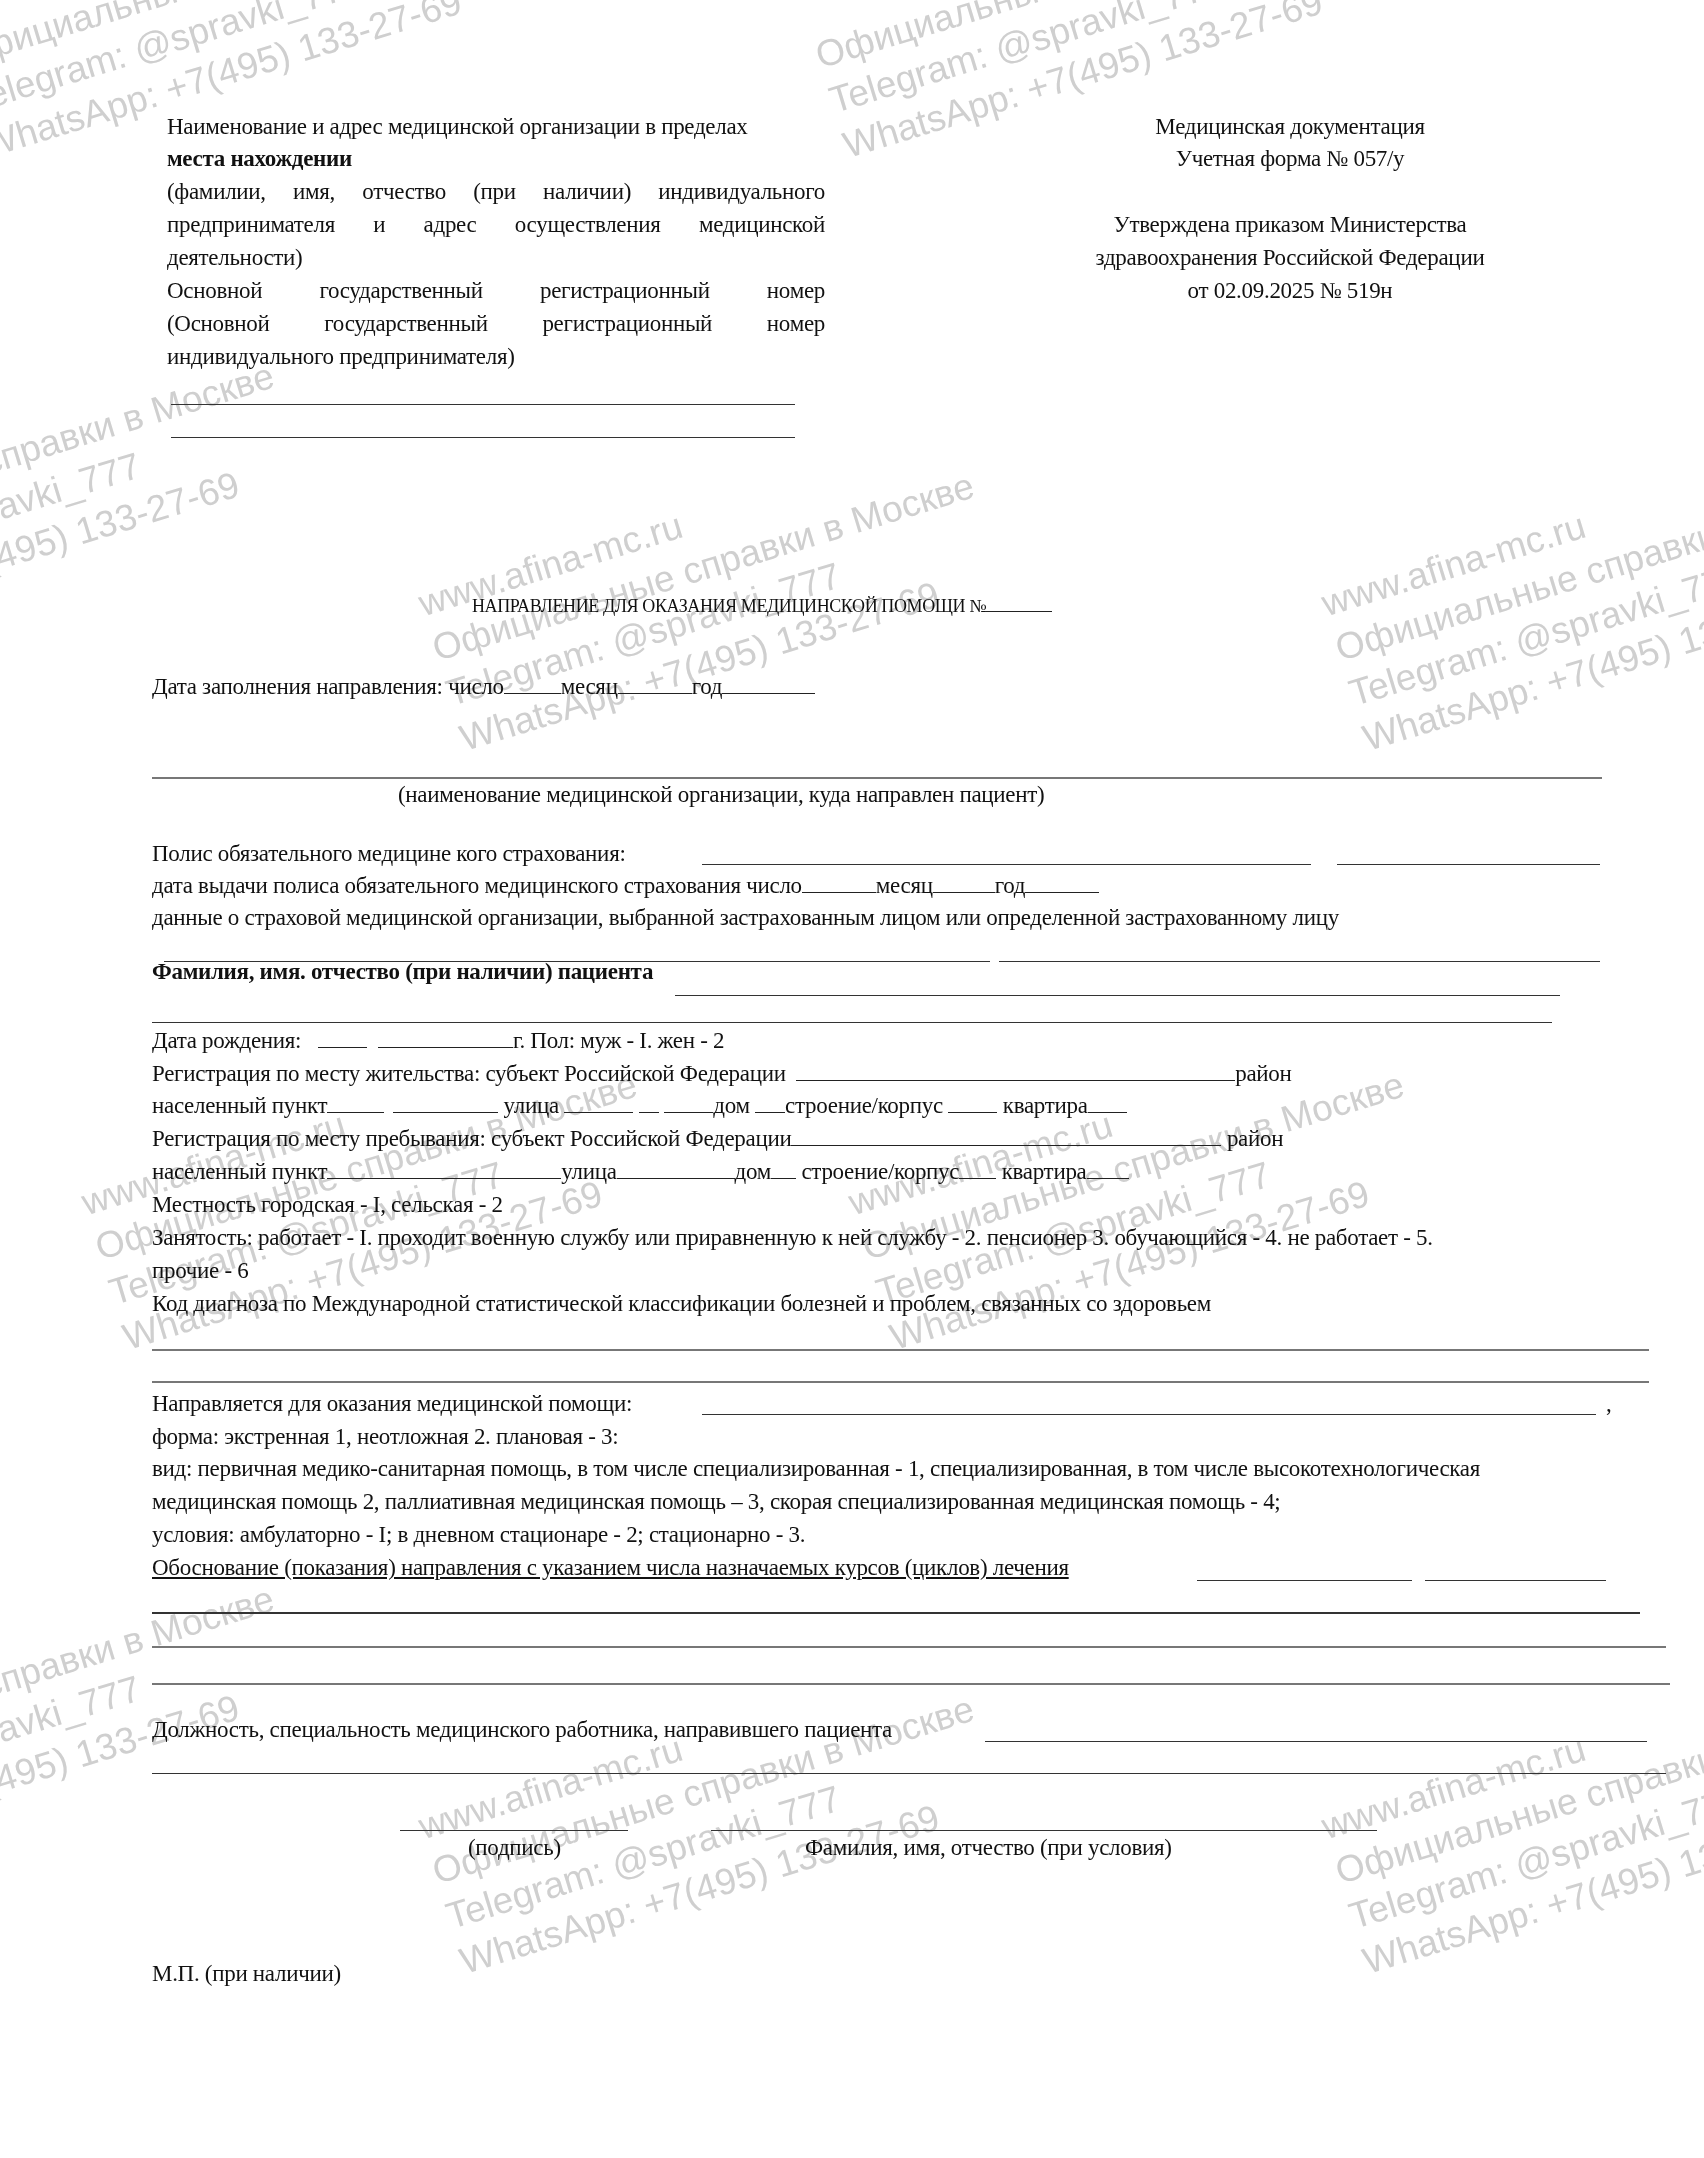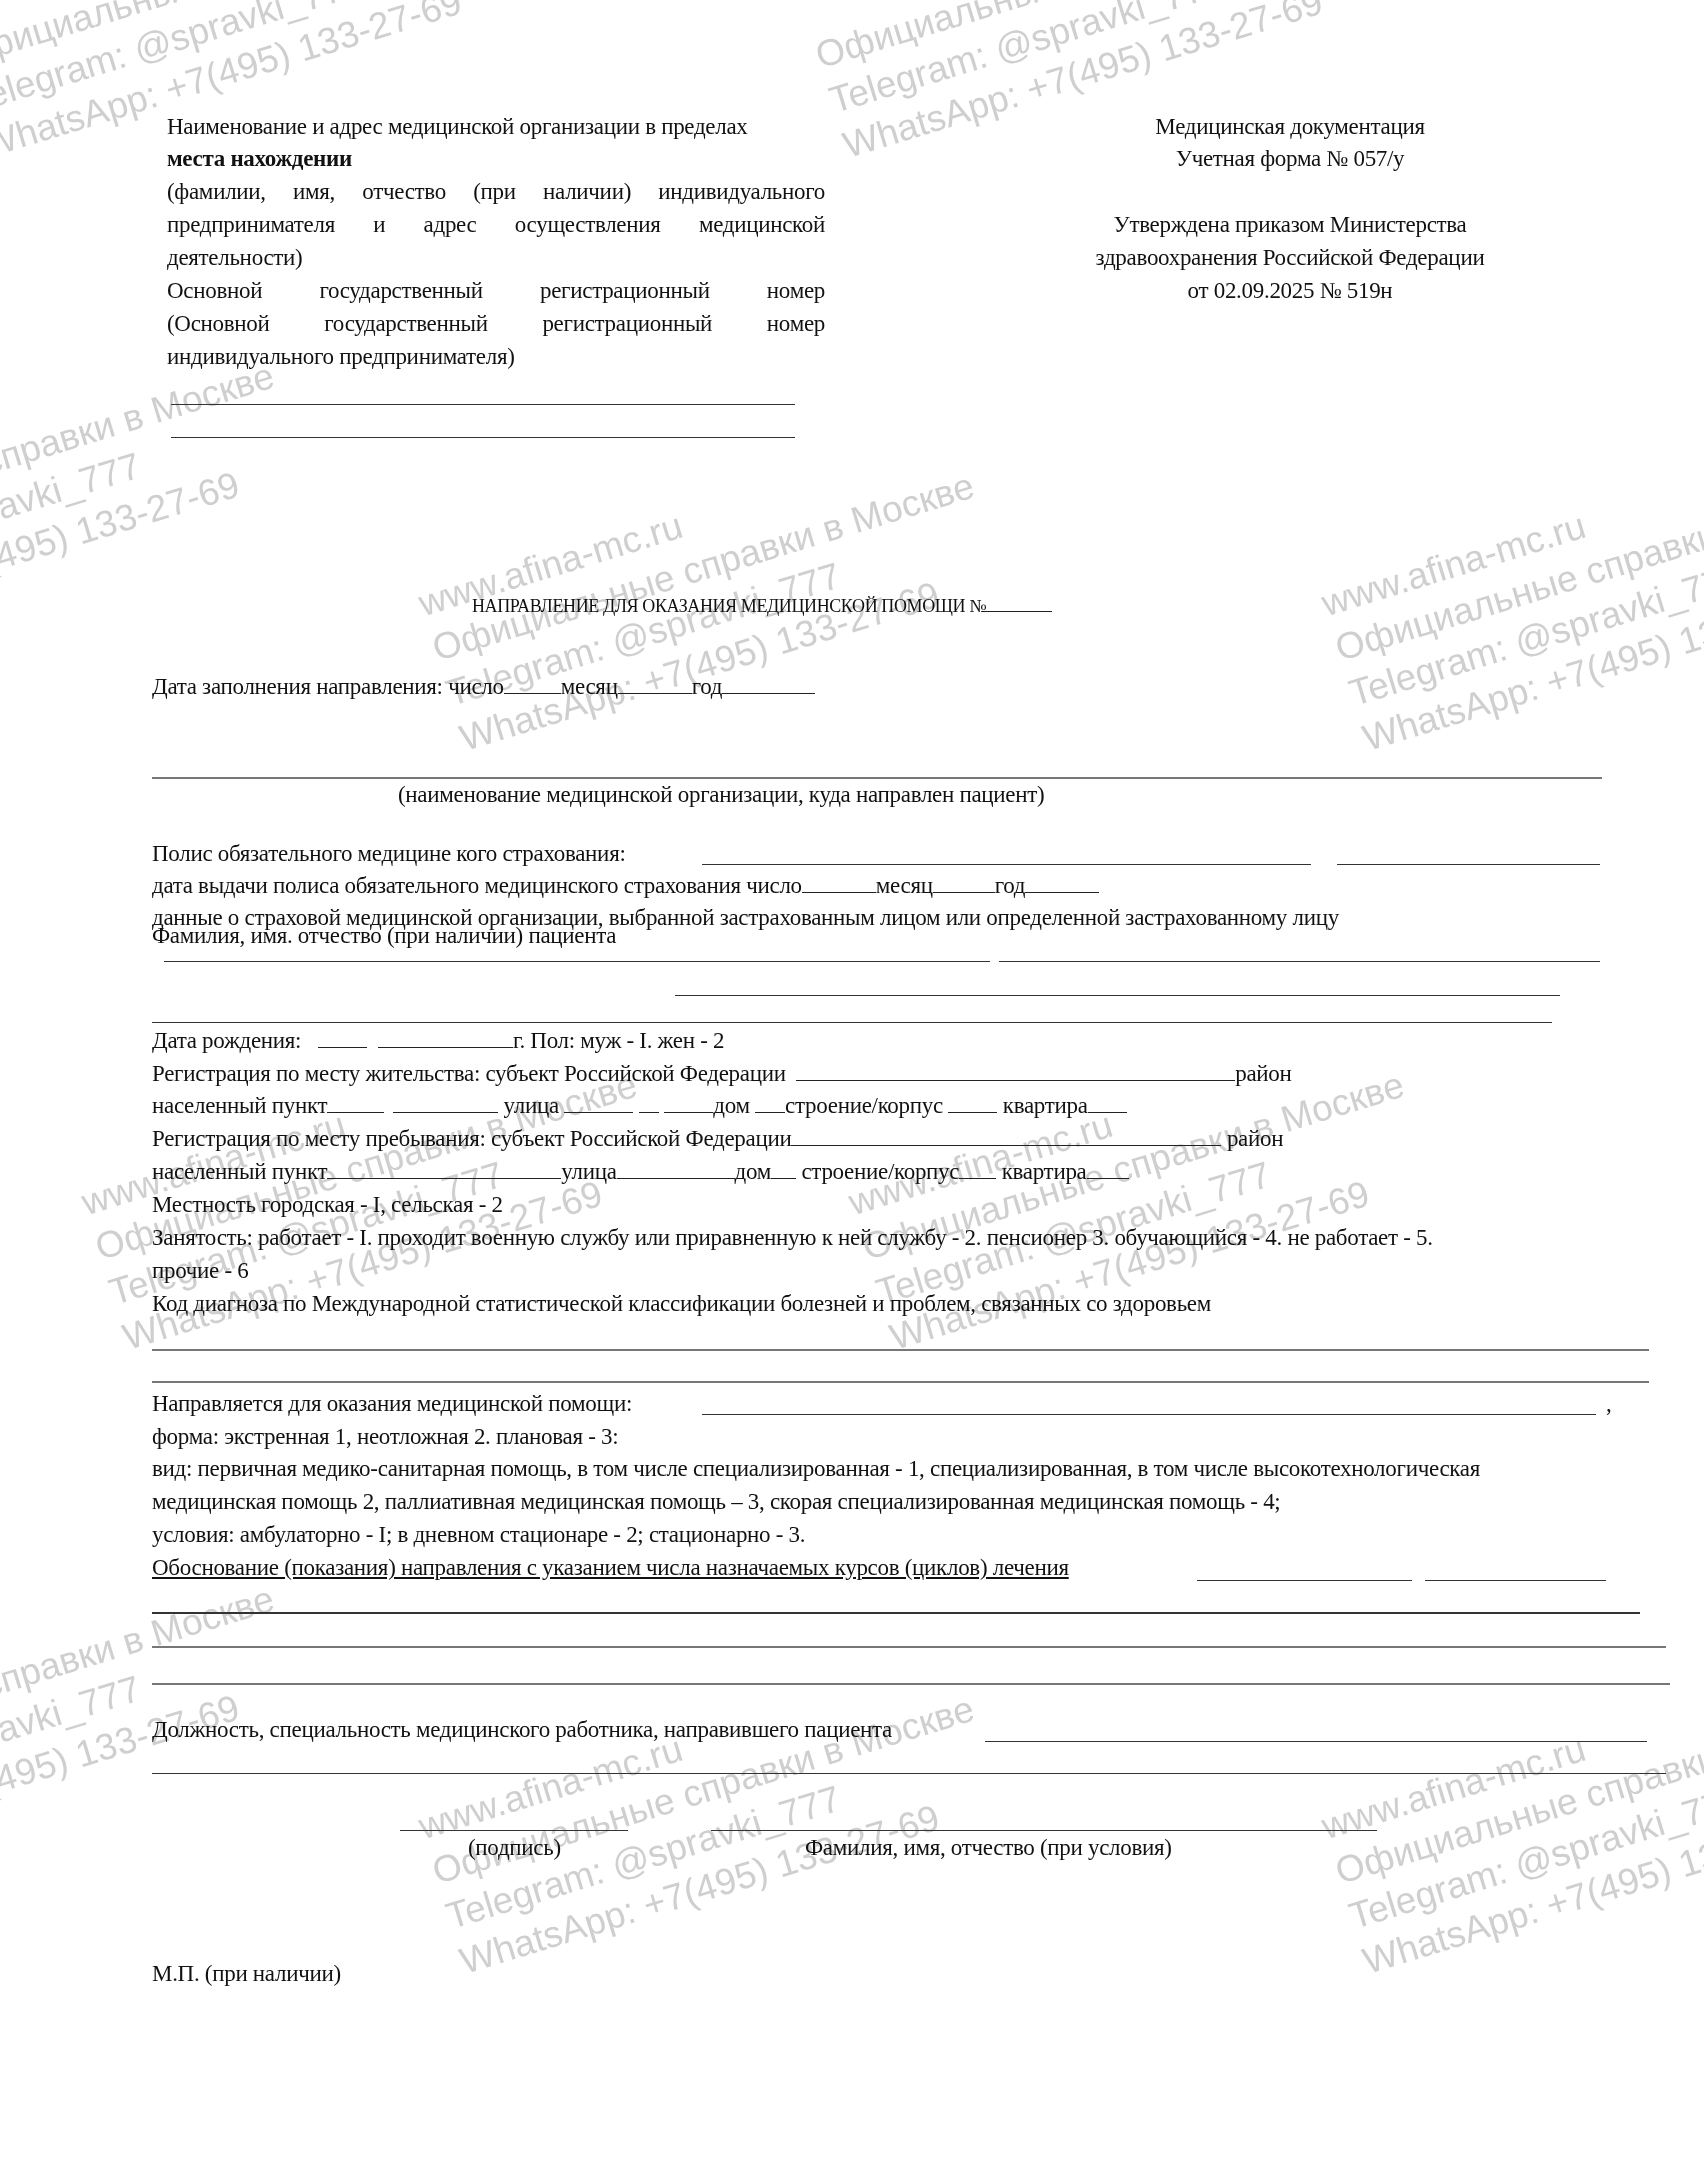--- a/index.html
+++ b/index.html
@@ -119,21 +119,21 @@
 <div class="line" style="left:702px;top:864px;width:609px;"></div>
 <div class="line" style="left:1337px;top:864px;width:263px;"></div>
 
 <div class="t" style="left:152px;top:870px;">
   <span>дата выдачи полиса обязательного медицинского страхования число</span><span class="u" style="width:74px;"></span><span>месяц</span><span class="u" style="width:62px;"></span><span>год</span><span class="u" style="width:74px;"></span>
 </div>
 <div class="t" style="left:152px;top:902px;">данные о страховой медицинской организации, выбранной застрахованным лицом или определенной застрахованному лицу</div>
 <div class="line" style="left:164px;top:961px;width:826px;"></div>
 <div class="line" style="left:999px;top:961px;width:601px;"></div>
 
-<div class="t" style="left:152px;top:920px;">Фамилия, имя. отчество (при наличии) пациента</div>
+<div class="t" style="left:152px;top:956px;font-weight:bold;">Фамилия, имя. отчество (при наличии) пациента</div>
 <div class="line" style="left:675px;top:995px;width:885px;"></div>
 <div class="line" style="left:152px;top:1022px;width:1400px;"></div>
 
 <div class="t" style="left:152px;top:1025px;">
   <span>Дата рождения:</span>
   <span class="u" style="width:49px;margin-left:11.8px;"></span>
   <span class="u" style="width:135px;margin-left:5px;"></span><span>г. Пол: муж - I. жен - 2</span>
 </div>
 
 <div class="t" style="left:152px;top:1058px;">

